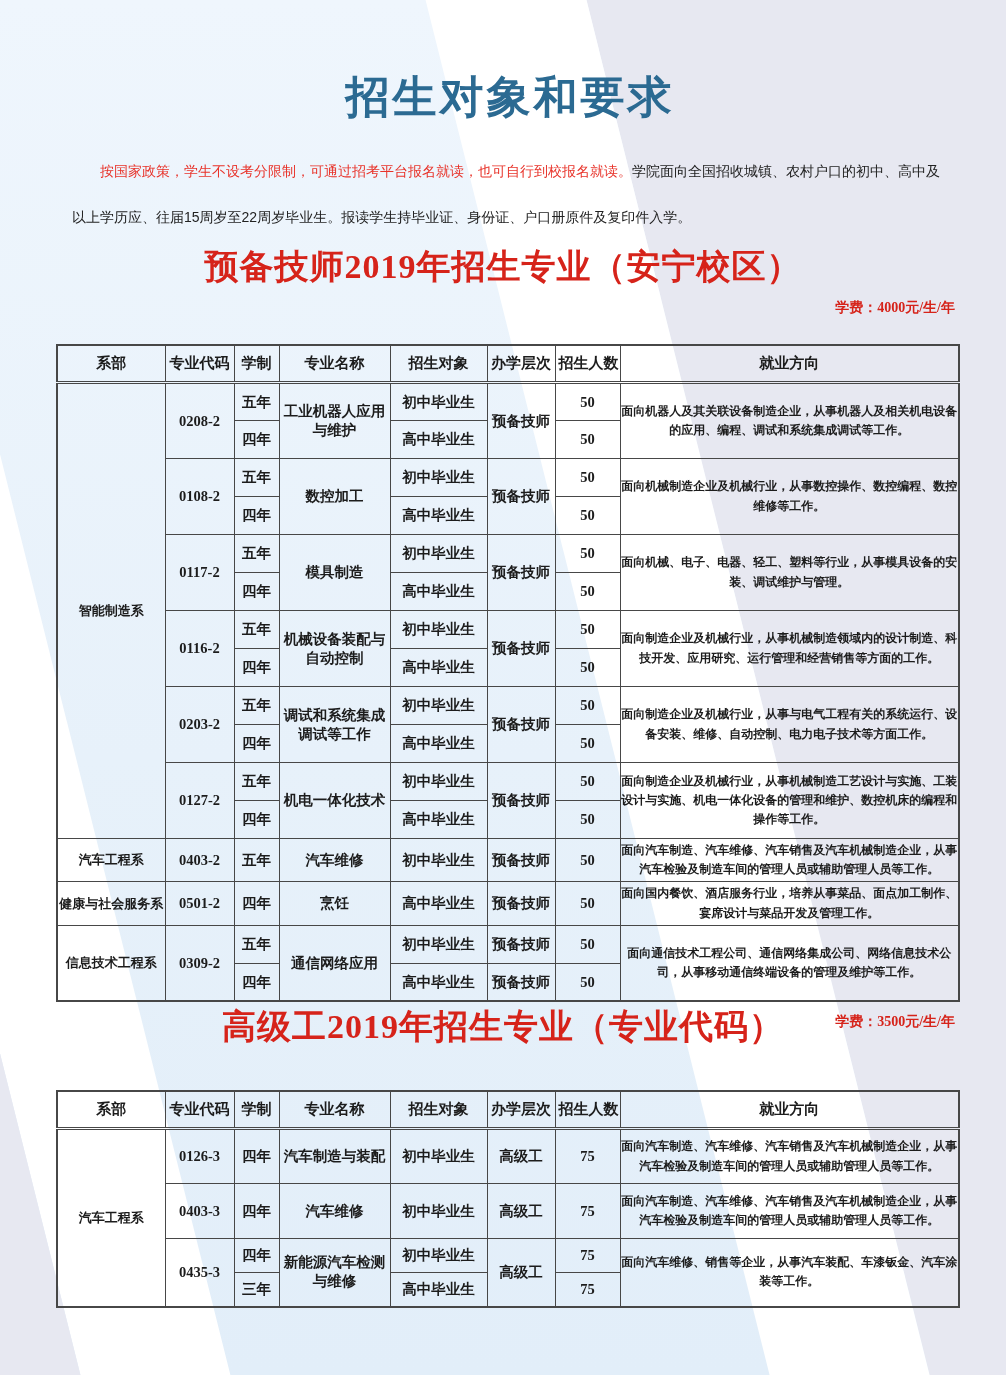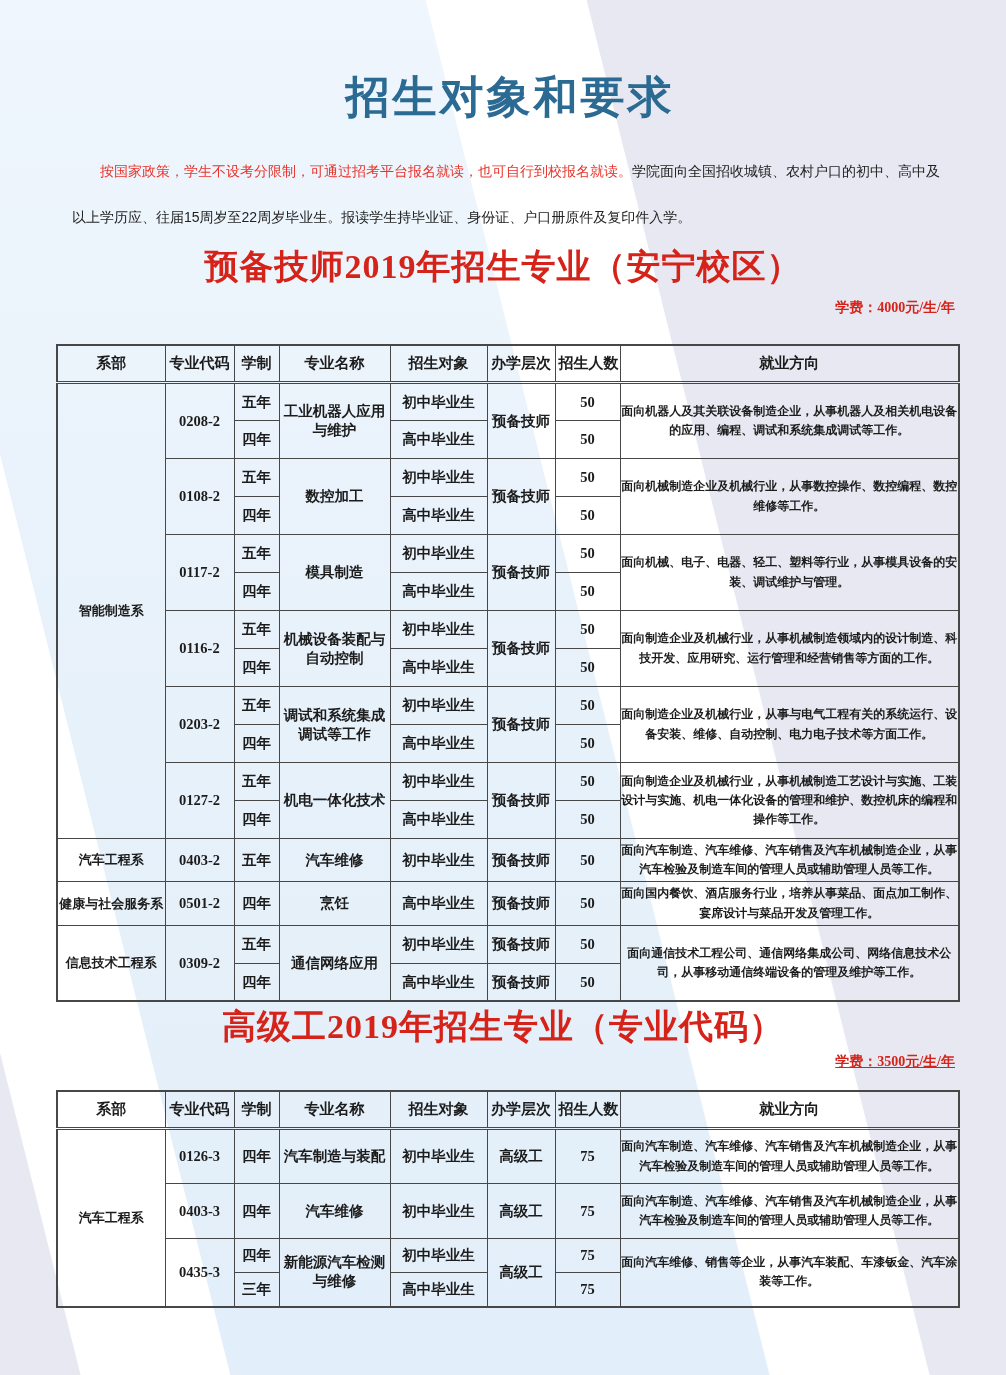--- a/index.html
+++ b/index.html
@@ -30,21 +30,21 @@
   .sec-title {
     position:absolute; left:0; width:100%; margin:0; text-align:center;
     font-size:34px; font-weight:bold; color:#d6231a; letter-spacing:1px; z-index:2;
   }
   .sec-title.t1 { top:244px; }
   .sec-title.t2 { top:1004px; }
   .fee {
     position:absolute; right:51px; font-size:14px; font-weight:bold; color:#d6231a; z-index:2;
   }
   .fee.f1 { top:299px; }
-  .fee.f2 { top:1053px;text-decoration:underline; }
+  .fee.f2 { top:1013px; }
 
   table.tbl {
     position:absolute; left:56px; width:902px; z-index:2;
     border-collapse:collapse; table-layout:fixed;
     border:2px solid #474747;
   }
   #t0 { top:344px; }
   #t1 { top:1090px; }
   .tbl th, .tbl td {
     border:1px solid #474747; text-align:center; vertical-align:middle;

